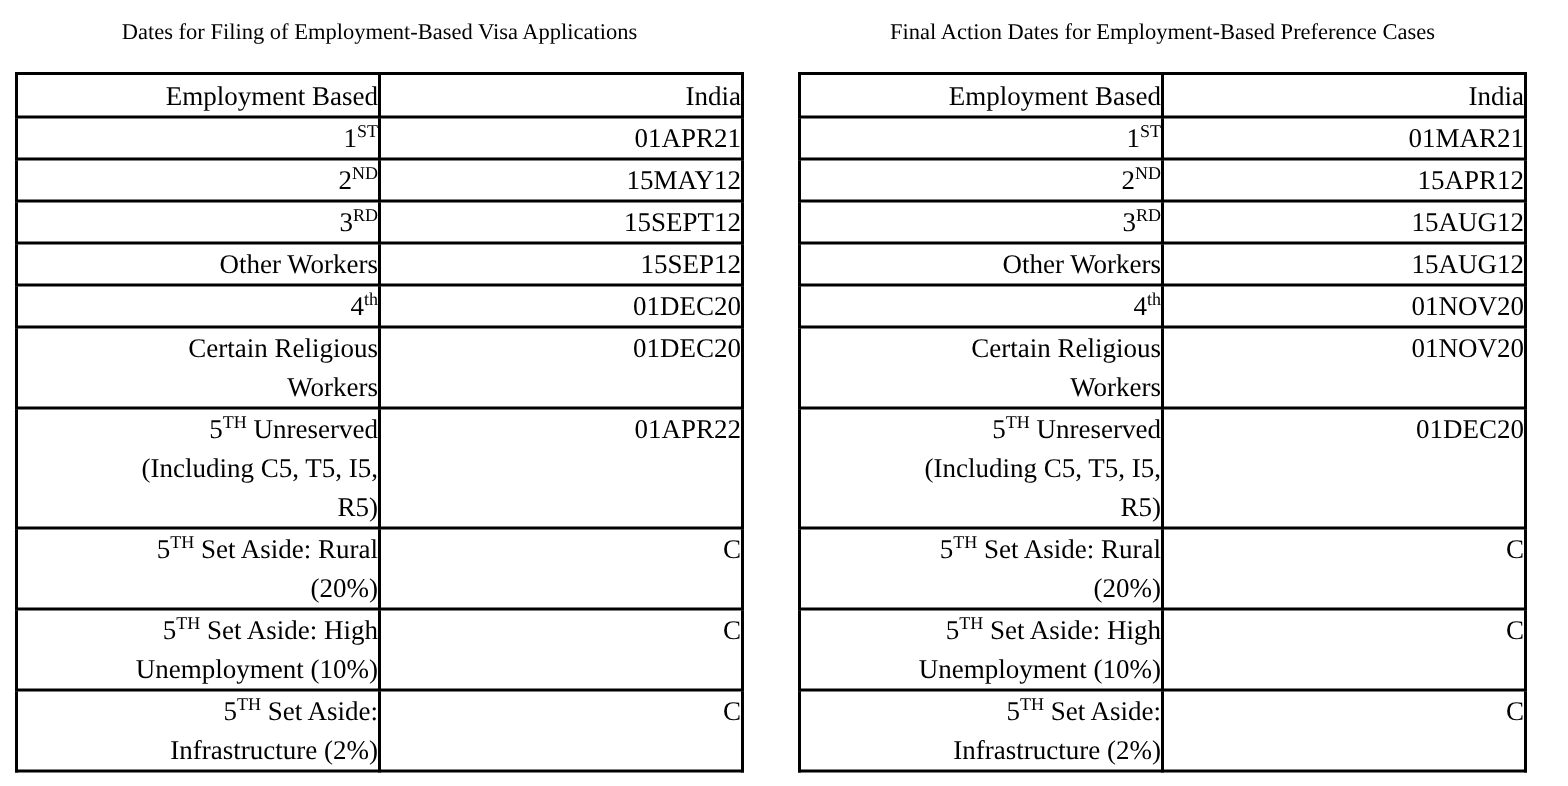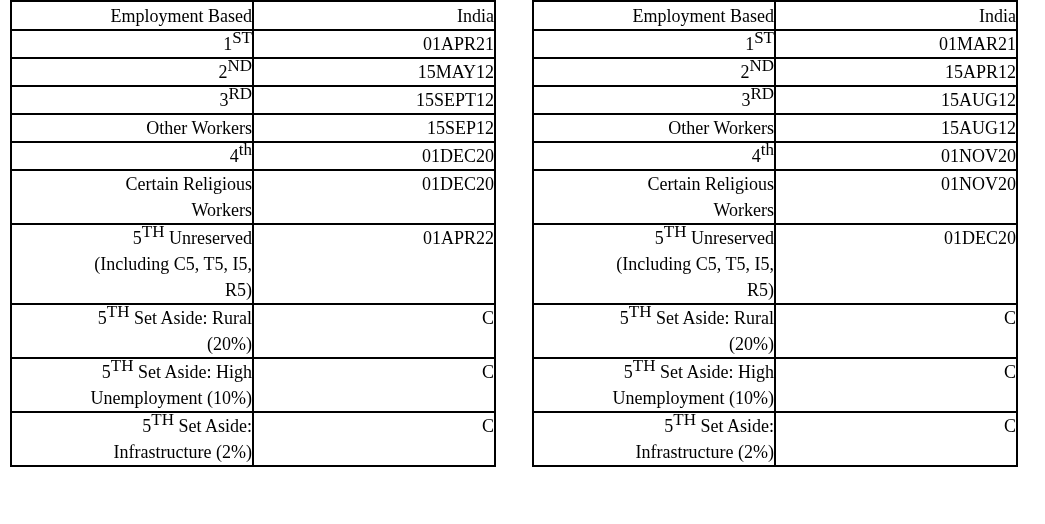--- a/index.html
+++ b/index.html
@@ -45,32 +45,33 @@
     text-align: right;
     padding: 0;
     vertical-align: top;
     overflow: hidden;
   }
   table.vb-table th {
     height: 27px;
     vertical-align: middle;
   }
   sup {
-    font-size: 17px;
+    font-size: 12px;
     line-height: 0;
     vertical-align: super;
     letter-spacing: 0;
   }
 </style>
 </head>
 <body>
 
 <div class="page">
 
   <section class="panel">
+    <div class="panel-title">Dates for Filing of Employment-Based Visa Applications</div>
     <table class="vb-table">
       <thead>
         <tr>
           <th>Employment Based</th>
           <th>India</th>
         </tr>
       </thead>
       <tbody>
         <tr>
           <td>1<sup>ST</sup></td>
@@ -110,20 +111,21 @@
         </tr>
         <tr>
           <td>5<sup>TH</sup> Set Aside:<br>Infrastructure (2%)</td>
           <td>C</td>
         </tr>
       </tbody>
     </table>
   </section>
 
   <section class="panel">
+    <div class="panel-title">Final Action Dates for Employment-Based Preference Cases</div>
     <table class="vb-table">
       <thead>
         <tr>
           <th>Employment Based</th>
           <th>India</th>
         </tr>
       </thead>
       <tbody>
         <tr>
           <td>1<sup>ST</sup></td>

